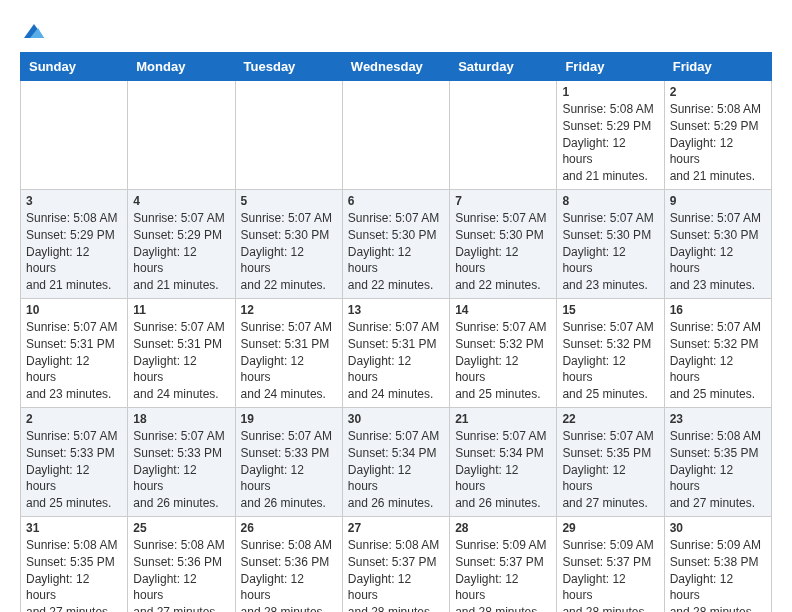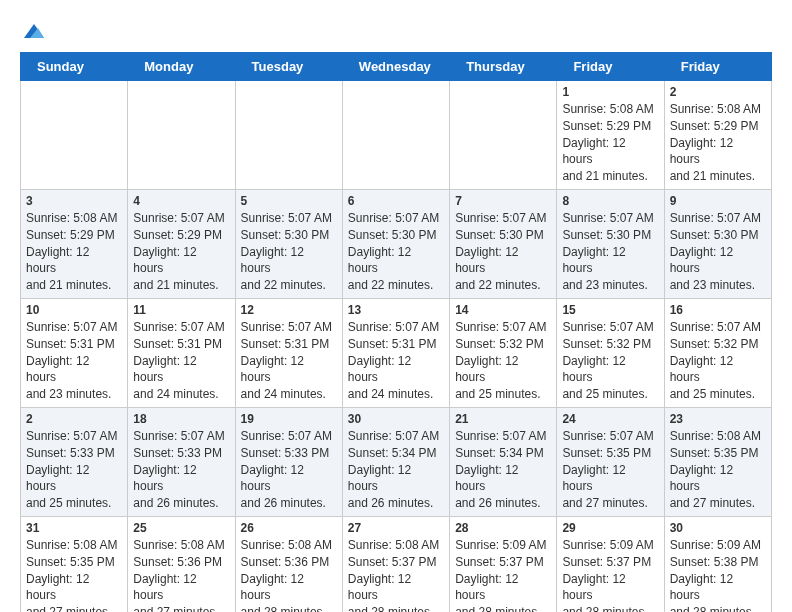--- a/index.html
+++ b/index.html
@@ -62,21 +62,21 @@
     .calendar {
       width: 100%;
       border-collapse: collapse;
       border: 1px solid #ccc;
     }
     .calendar th {
       background-color: #1a6fc4;
       color: #fff;
       font-size: 13px;
       font-weight: bold;
-      padding: 6px 16px;
+      padding: 6px 8px;
       text-align: left;
       border: 1px solid #1a6fc4;
     }
     .calendar td {
       width: calc(100% / 7);
       vertical-align: top;
       padding: 4px 5px;
       border: 1px solid #ccc;
       font-size: 10px;
       color: #333;
@@ -127,21 +127,21 @@
     </div>
   </div>
 
   <table class="calendar">
     <thead>
       <tr>
       <th>Sunday</th>
           <th>Monday</th>
           <th>Tuesday</th>
           <th>Wednesday</th>
-          <th>Thursday</th>
+          <th>Saturday</th>
           <th>Friday</th>
           <th>Friday</th>
         </tr>
     </thead>
     <tbody id="calendar-body">
     <tr>
           <td class="empty-cell"></td>
           <td class="empty-cell"></td>
           <td class="empty-cell"></td>
           <td class="empty-cell"></td>
@@ -293,21 +293,21 @@
 and 26 minutes.</div>
           </td>
           <td>
             <span class="day-num">21</span>
             <div class="cell-info" style="white-space: pre-line;">Sunrise: 5:07 AM
 Sunset: 5:34 PM
 Daylight: 12 hours
 and 26 minutes.</div>
           </td>
           <td>
-            <span class="day-num">24</span>
+            <span class="day-num">22</span>
             <div class="cell-info" style="white-space: pre-line;">Sunrise: 5:07 AM
 Sunset: 5:35 PM
 Daylight: 12 hours
 and 27 minutes.</div>
           </td>
           <td>
             <span class="day-num">23</span>
             <div class="cell-info" style="white-space: pre-line;">Sunrise: 5:08 AM
 Sunset: 5:35 PM
 Daylight: 12 hours

